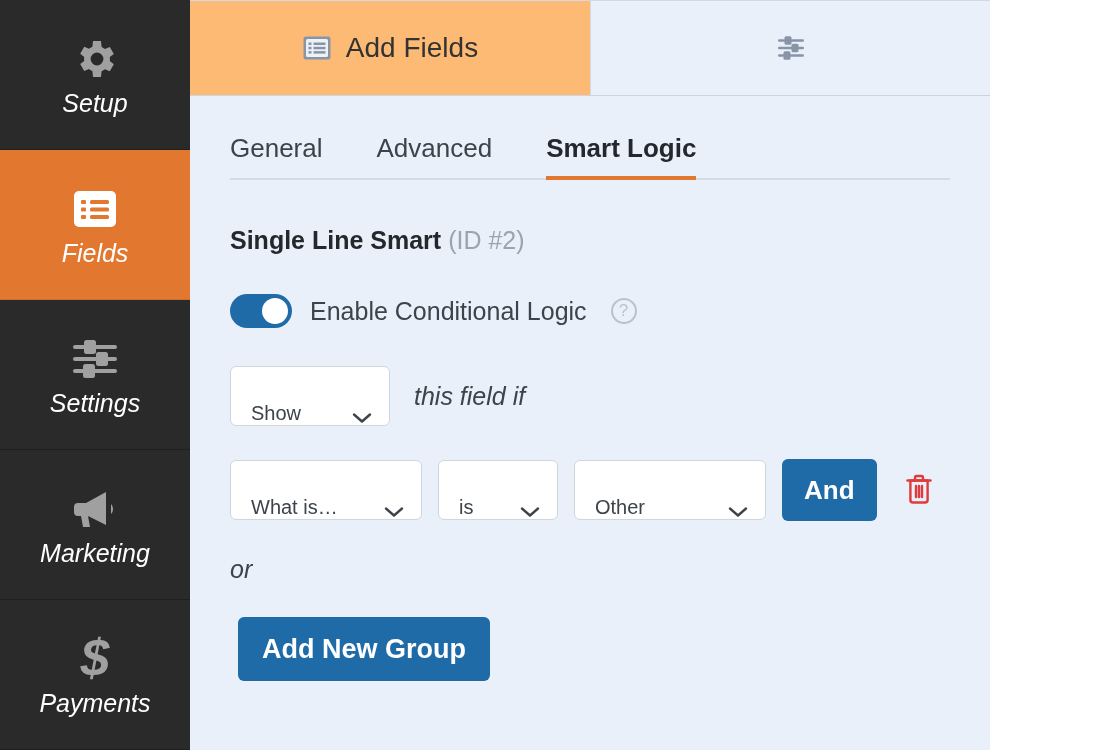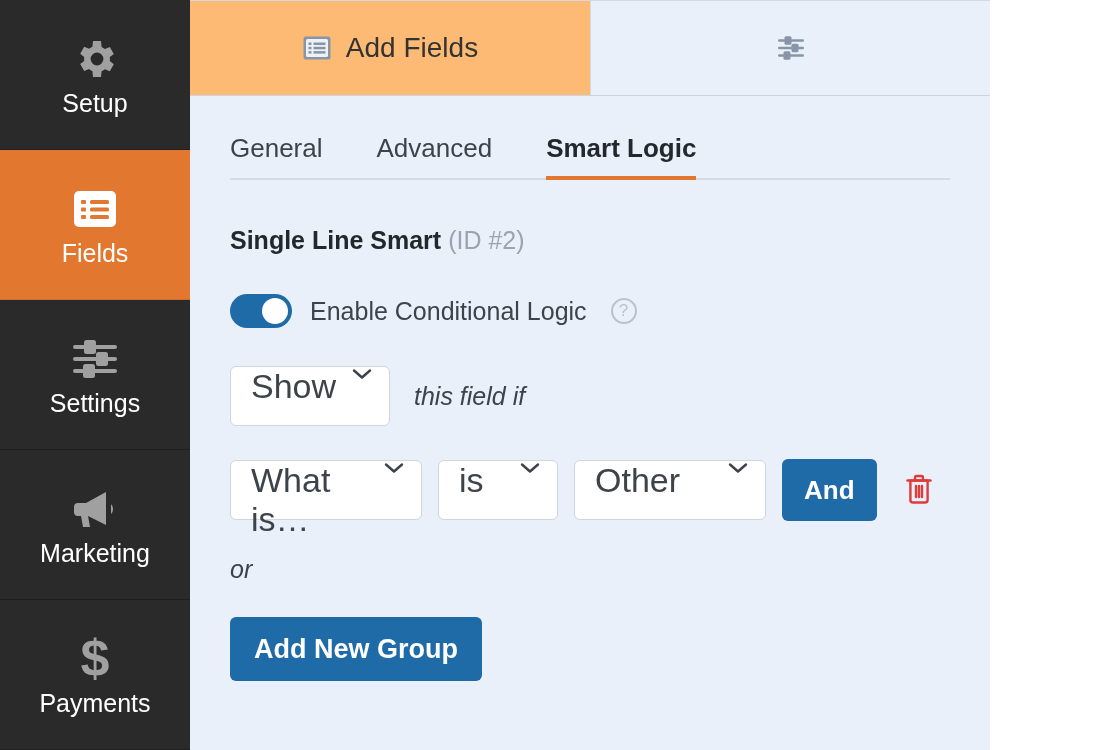--- a/index.html
+++ b/index.html
@@ -19,20 +19,21 @@
   }
 
   
   .sidebar {
     width: 190px;
     height: 750px;
     background: #2a2a2a;
     flex: 0 0 190px;
     display: flex;
     flex-direction: column;
+    font-style: italic;
   }
   .side-item {
     height: 150px;
     flex: 0 0 150px;
     display: flex;
     flex-direction: column;
     align-items: center;
     justify-content: center;
     gap: 6px;
     border-bottom: 1px solid #1f1f1f;
@@ -172,24 +173,24 @@
     display: flex;
     align-items: center;
     gap: 24px;
   }
   .select {
     background: #ffffff;
     border: 1px solid #cfd6de;
     border-radius: 6px;
     height: 60px;
     display: flex;
-    align-items: flex-start;
+    align-items: flex-end;
     justify-content: space-between;
     padding: 0 16px 0 20px;
-    font-size: 34px;
+    font-size: 20px;
     color: #3c434a;
     cursor: pointer;
     gap: 10px;
   }
   .select .chev {
     width: 22px; height: 14px;
     flex: 0 0 22px;
     color: #3c434a;
     display: flex; align-items: center; justify-content: center;
   }
@@ -244,20 +245,21 @@
     background: #1e6ba8;
     color: #ffffff;
     font-size: 27px;
     font-weight: bold;
     border: none;
     border-radius: 6px;
     height: 64px;
     padding: 0 24px;
     cursor: pointer;
     font-family: "Liberation Sans", sans-serif;
+    margin-left: 8px;
   }
 
   .filler { flex: 1 1 auto; background: #ffffff; height: 750px; }
 </style>
 </head>
 <body>
 
 <div id="app">
 
   <nav class="sidebar">

